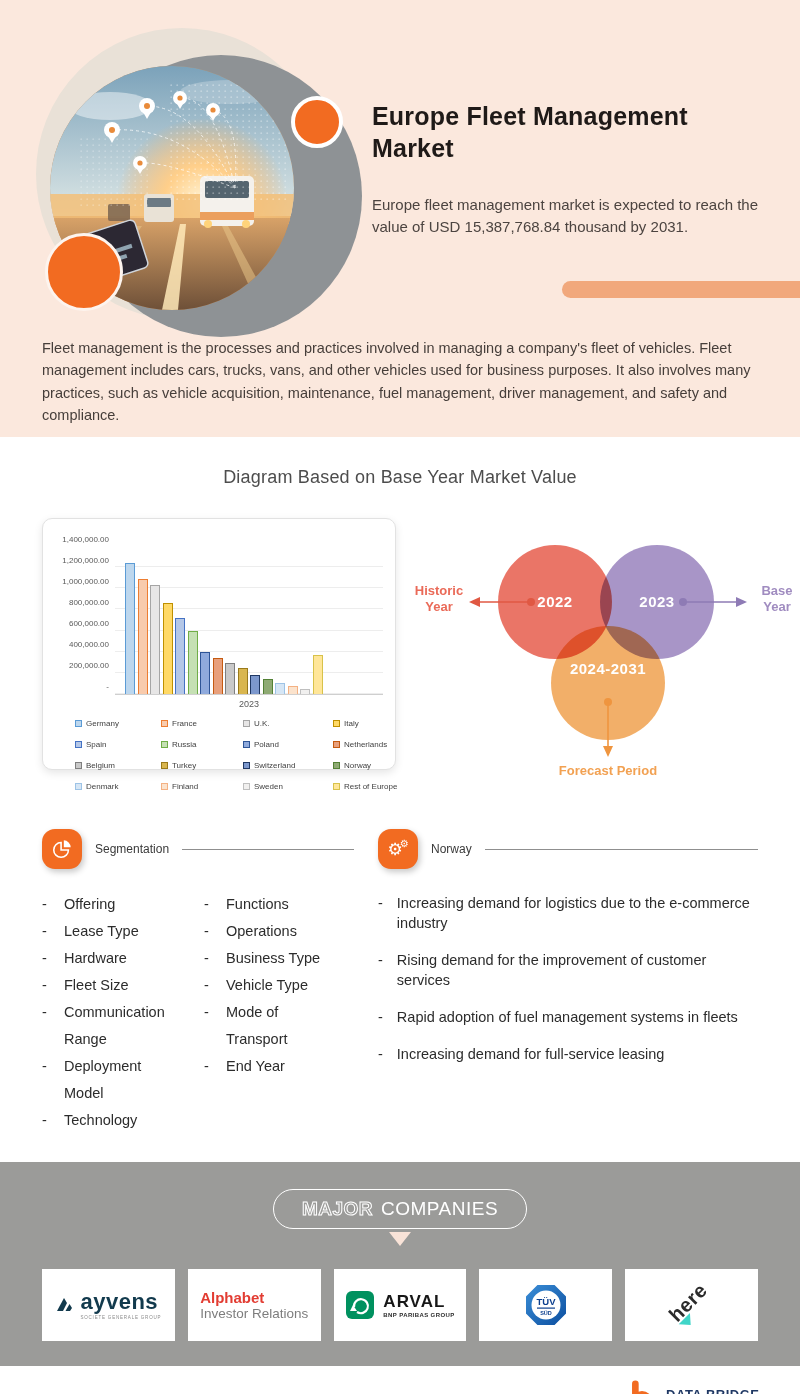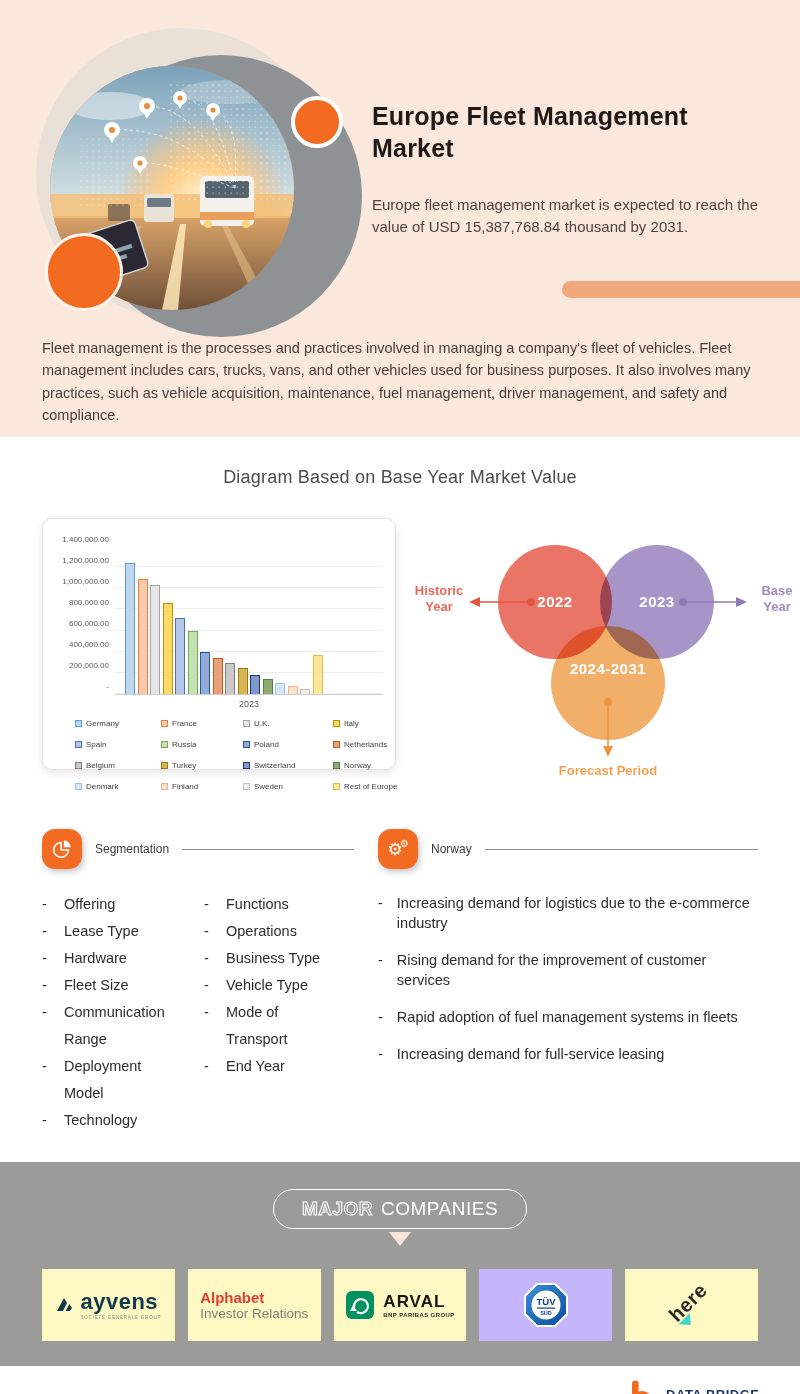--- a/index.html
+++ b/index.html
@@ -123,22 +123,22 @@
     display: flex; align-items: center; justify-content: center; gap: 8px;
     font-size: 19px; color: #fff; letter-spacing: .5px;
   }
   .pill .outline { font-weight: bold; color: transparent; -webkit-text-stroke: 1px #ffffff; }
   .pill-tri {
     width: 0; height: 0; margin: 3px auto 0;
     border-left: 11px solid transparent; border-right: 11px solid transparent;
     border-top: 14px solid #f9e3d8;
   }
   .logo-row { display: flex; gap: 13px; padding: 0 42px; margin-top: 23px; }
-  .logo-card { flex: 1; height: 72px; background: #fef9c3; display: flex; align-items: center; justify-content: center; overflow: hidden; }
-  .logo-card.tuv { background: #c4b5fd; }
+  .logo-card { flex: 1; height: 72px; background: #ffffff; display: flex; align-items: center; justify-content: center; overflow: hidden; }
+  .logo-card.tuv { background: #ffffff; }
 
   .ayvens-wrap { display:flex; align-items:center; gap:5px; }
   .ayvens-name { font-size: 22px; font-weight: bold; color: #123a4d; letter-spacing: .5px; line-height: 1; }
   .ayvens-sub { font-size: 4.5px; color: #8a8a8a; letter-spacing: .8px; text-align: right; margin-top: 2px; }
   .arval-wrap { display: flex; align-items: center; gap: 8px; }
   .arval-name { font-size: 17px; font-weight: bold; color: #171717; letter-spacing: 1px; line-height: 1; }
   .arval-sub { font-size: 6px; font-weight: bold; color: #2b2b2b; letter-spacing: .4px; margin-top: 2px; }
   .alphabet-name { font-size: 15px; color: #e23c32; font-weight: bold; }
   .alphabet-sub { font-size: 13.5px; color: #7d7d7d; }
   .here-wrap { transform: rotate(-45deg); display: flex; flex-direction: column; align-items: flex-start; }

